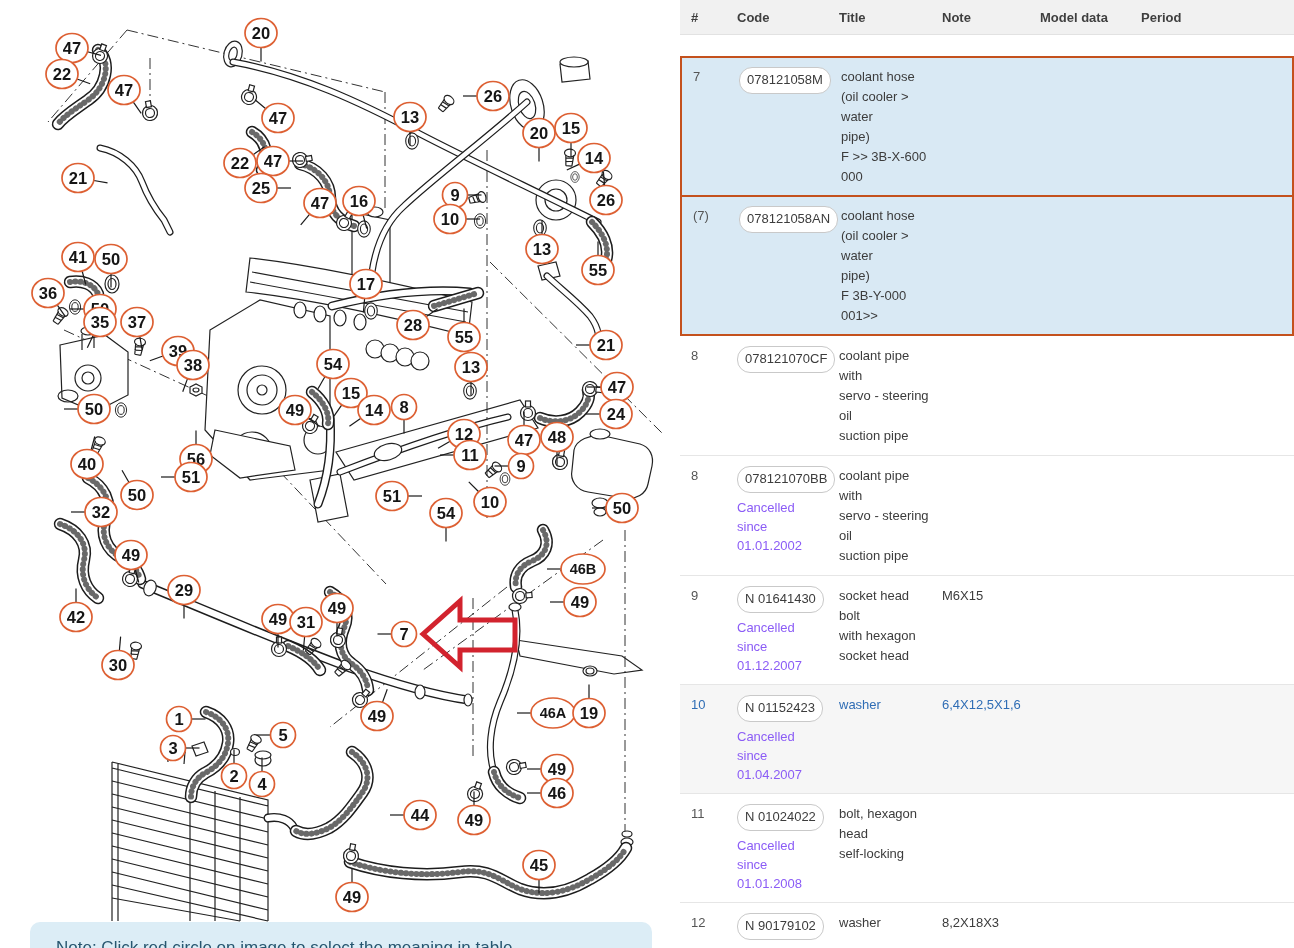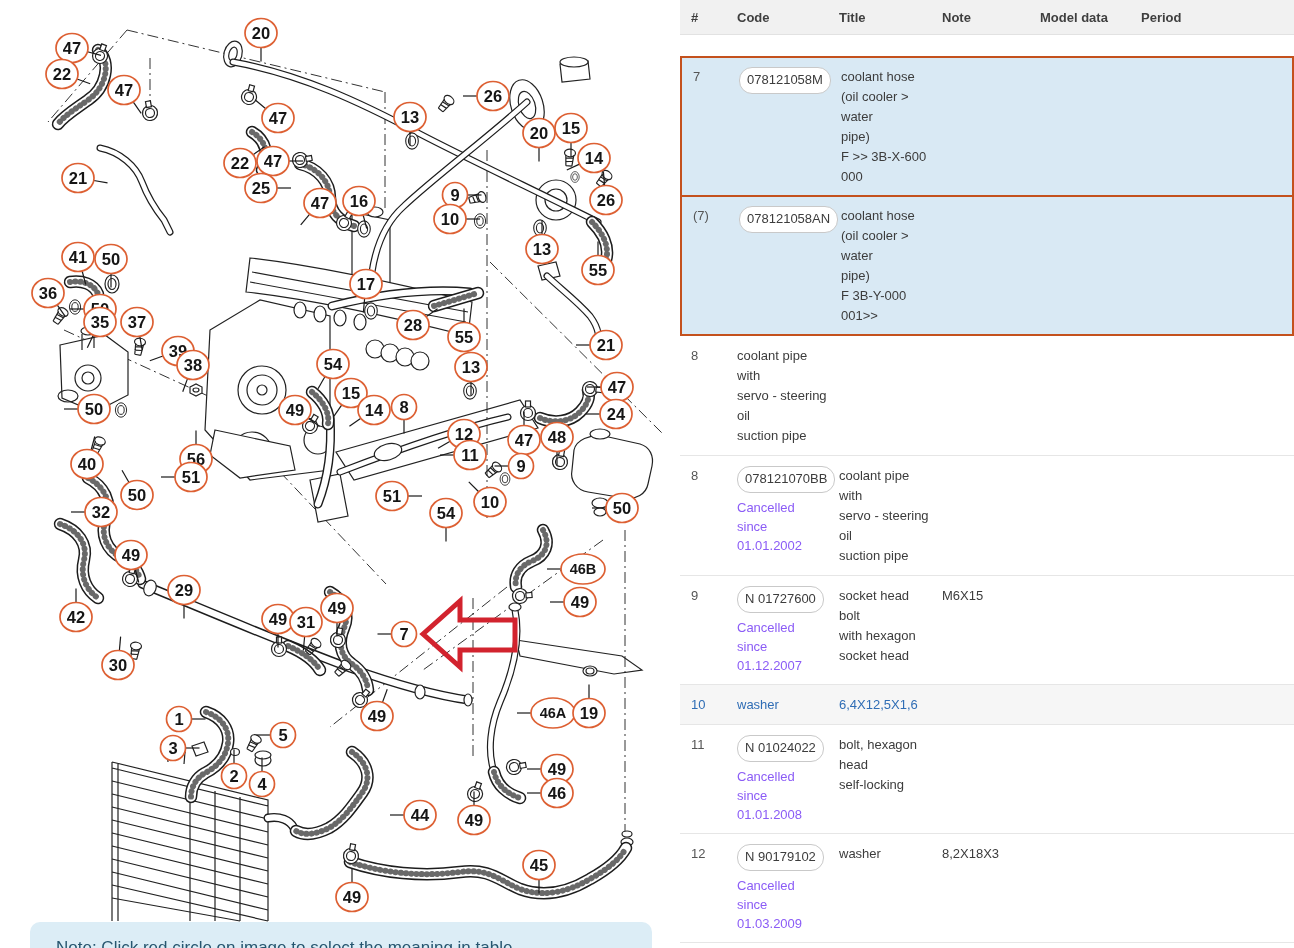--- a/index.html
+++ b/index.html
@@ -626,20 +626,24 @@
     <div class="title">coolant hose
 (oil cooler &gt; water
 pipe)
 F 3B-Y-000 001&gt;&gt;</div>
     <div class="note"></div>
     <div></div>
     <div></div>
   </div>
       <div class="grid row">
     <div class="num">8</div>
+    <div>
+      <span class="codebox">078121070CF</span>
+      
+    </div>
     <div class="title">coolant pipe with
 servo - steering oil
 suction pipe</div>
     <div class="note"></div>
     <div></div>
     <div></div>
   </div>
       <div class="grid row">
     <div class="num">8</div>
     <div>
@@ -649,32 +653,36 @@
     <div class="title">coolant pipe with
 servo - steering oil
 suction pipe</div>
     <div class="note"></div>
     <div></div>
     <div></div>
   </div>
       <div class="grid row">
     <div class="num">9</div>
     <div>
-      <span class="codebox">N 01727600</span>
+      <span class="codebox">N 01641430</span>
       <div class="cancelled">Cancelled since 01.12.2007</div>
     </div>
     <div class="title">socket head bolt
 with hexagon
 socket head</div>
     <div class="note">M6X15</div>
     <div></div>
     <div></div>
   </div>
       <div class="grid row blue">
     <div class="num">10</div>
+    <div>
+      <span class="codebox">N 01152423</span>
+      <div class="cancelled">Cancelled since 01.04.2007</div>
+    </div>
     <div class="title">washer</div>
     <div class="note">6,4X12,5X1,6</div>
     <div></div>
     <div></div>
   </div>
       <div class="grid row">
     <div class="num">11</div>
     <div>
       <span class="codebox">N 01024022</span>
       <div class="cancelled">Cancelled since 01.01.2008</div>

